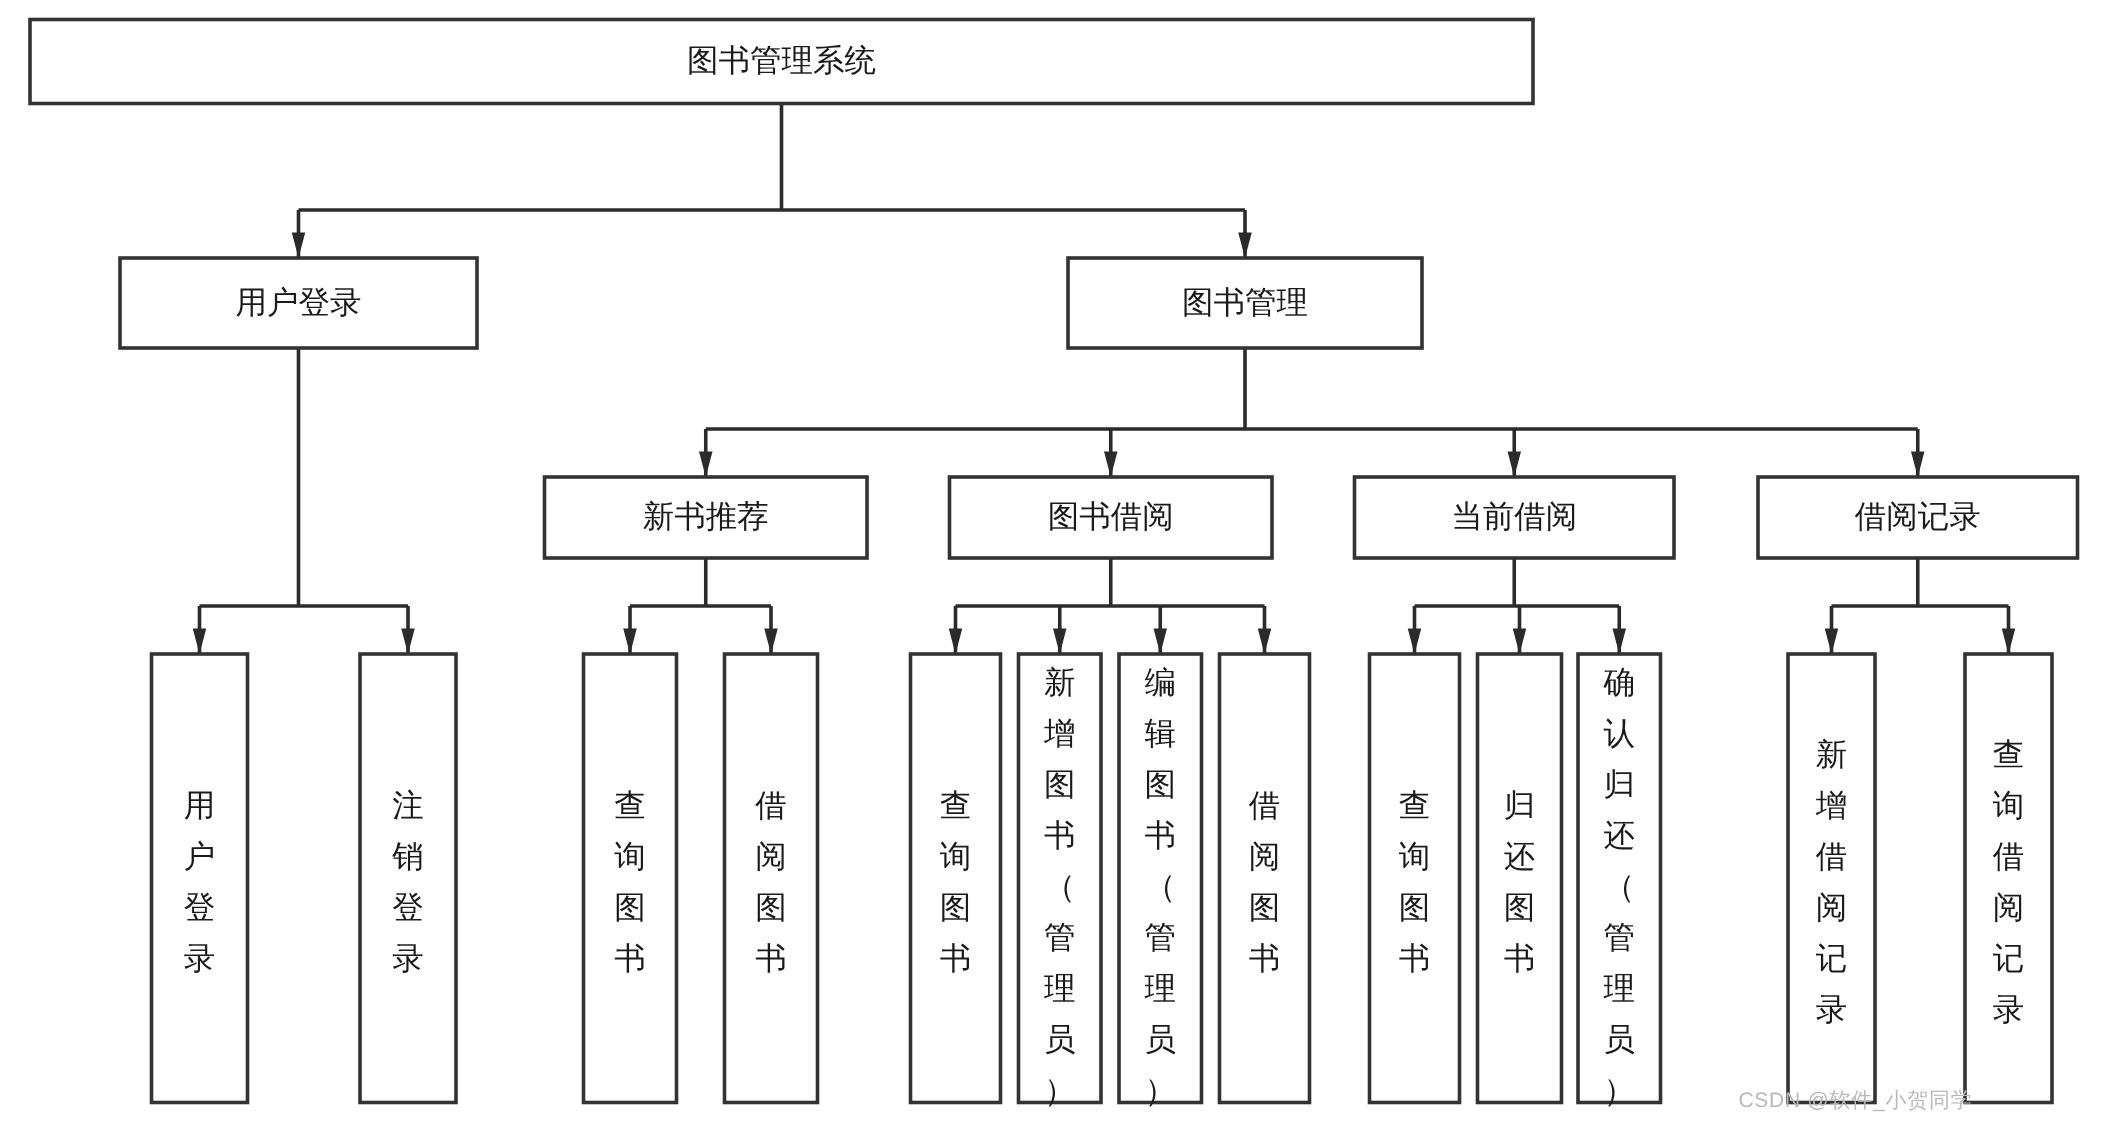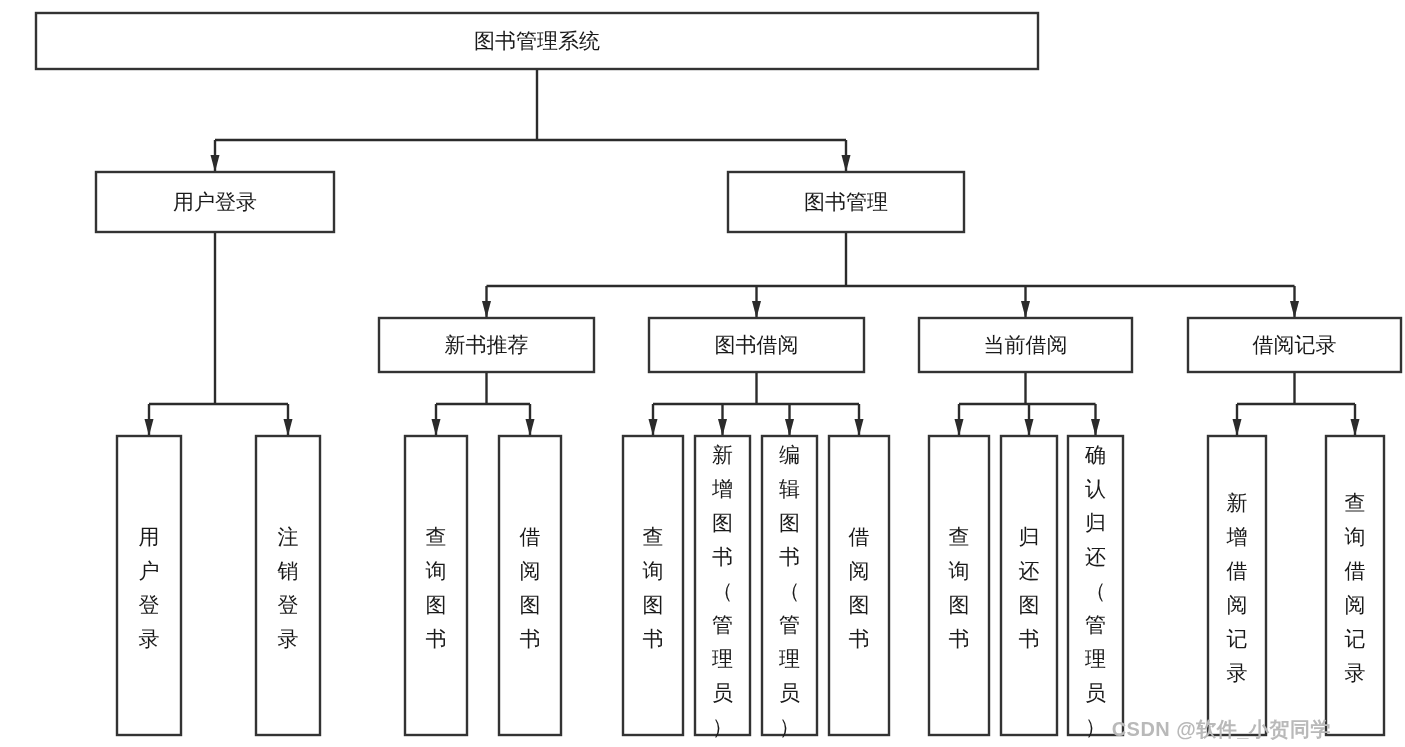--- a/index.html
+++ b/index.html
@@ -9,21 +9,21 @@
   }
   body {
     width: 1405px;
     height: 747px;
     font-family: "Liberation Sans", "DejaVu Sans", sans-serif;
     overflow: hidden;
     position: relative;
   }
   #diagram-root {
     position: absolute;
-    left: 16px;
+    left: 0;
     top: 0;
     width: 1323px;
     height: 747px;
   }
   svg.diagram {
     display: block;
     width: 1405px;
     height: 747px;
   }
   .node-rect {
@@ -51,26 +51,25 @@
   }
   .arrow-head {
     fill: #2b2b2b;
     stroke: none;
   }
   .watermark {
     position: absolute;
     right: 8px;
     bottom: 4px;
     font-family: "Liberation Sans", "DejaVu Sans", sans-serif;
-    font-size: 20px;
+    font-size: 14px;
     color: #b9b9b9;
     letter-spacing: 0.5px;
     white-space: nowrap;
     pointer-events: none;
-    font-weight: bold;
   }
 </style>
 </head>
 <body>
 
 <div id="diagram-root">
   <svg class="diagram" id="diagram-svg" viewBox="0 0 1405 747" xmlns="http://www.w3.org/2000/svg">
     <g id="connector-layer">
         <g>
           <line x1="521" y1="69" x2="521" y2="140" class="connector"></line>

